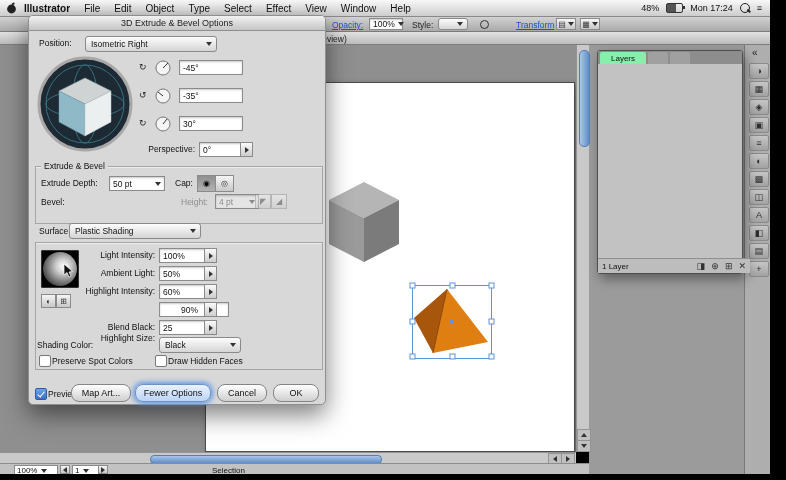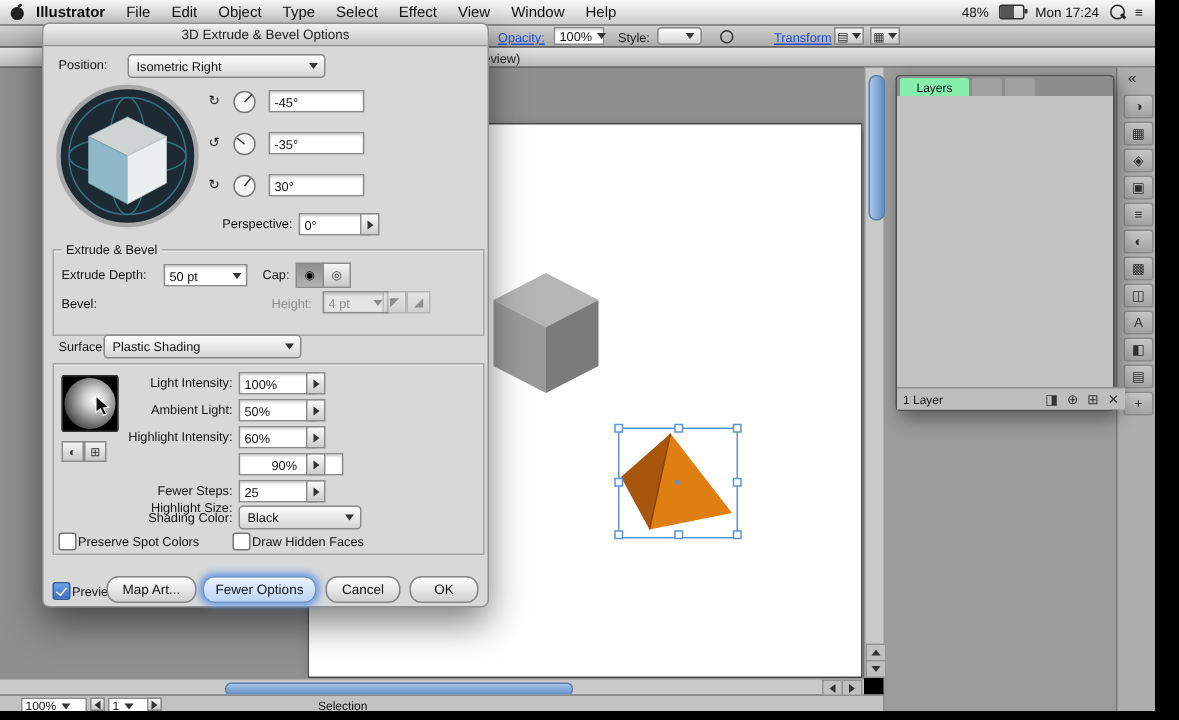--- a/index.html
+++ b/index.html
@@ -351,27 +351,27 @@
     <span class="step" style="left:175px;top:268px;">
         <span class="tri-r"></span>
       </span>
 
     <span class="lbl" style="left:8px;top:288px;width:118px;text-align:right;margin-top:29px;">Highlight Size:</span>
     <span class="fld" style="left:130px;top:286px;width:44px;padding-left:21px;">90%</span>
     <span class="step" style="left:175px;top:286px;">
         <span class="tri-r"></span>
       </span>
 
-    <span class="lbl" style="left:8px;top:306px;width:118px;text-align:right;">Fewer Steps:</span>
+    <span class="lbl" style="left:8px;top:306px;width:118px;text-align:right;">Blend Black:</span>
     <span class="fld" style="left:130px;top:304px;width:44px;">25</span>
     <span class="step" style="left:175px;top:304px;">
         <span class="tri-r"></span>
       </span>
 
-    <span class="lbl" style="left:8px;top:324px;width:118px;text-align:right;">Shading Color:</span>
+    <span class="lbl" style="left:8px;top:324px;width:118px;">Shading Color:</span>
     <span class="ddl" style="left:130px;top:321px;width:62px;">
       <span>Black</span>
     </span>
 
     <span class="cbx" style="left:10px;top:339px;"></span>
     <span class="lbl" style="left:23px;top:340px;">Preserve Spot Colors</span>
     <span class="cbx" style="left:126px;top:339px;"></span>
     <span class="lbl" style="left:139px;top:340px;">Draw Hidden Faces</span>
 
     <span class="cbx on" style="left:6px;top:372px;"></span>

